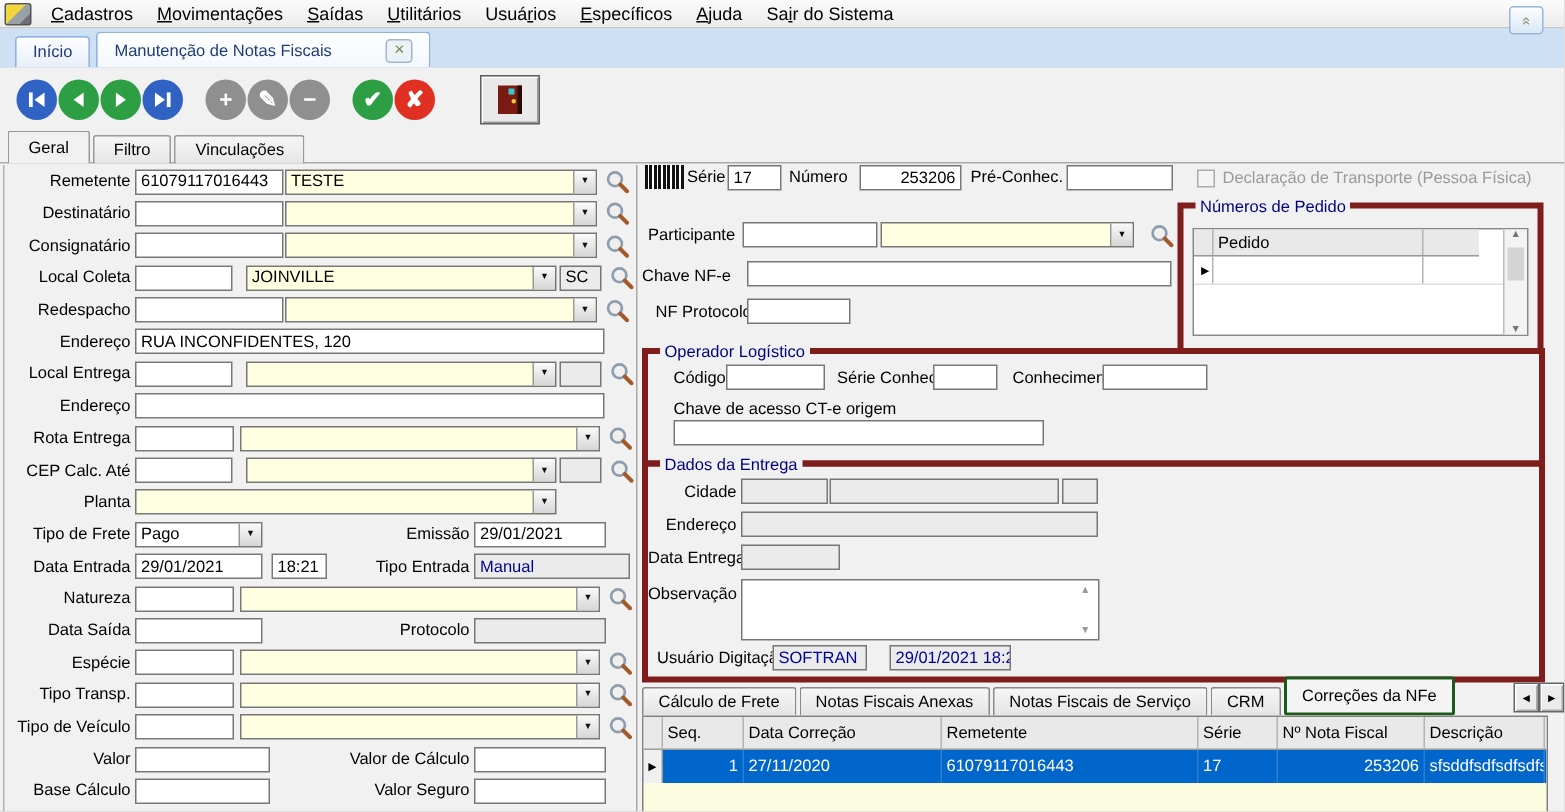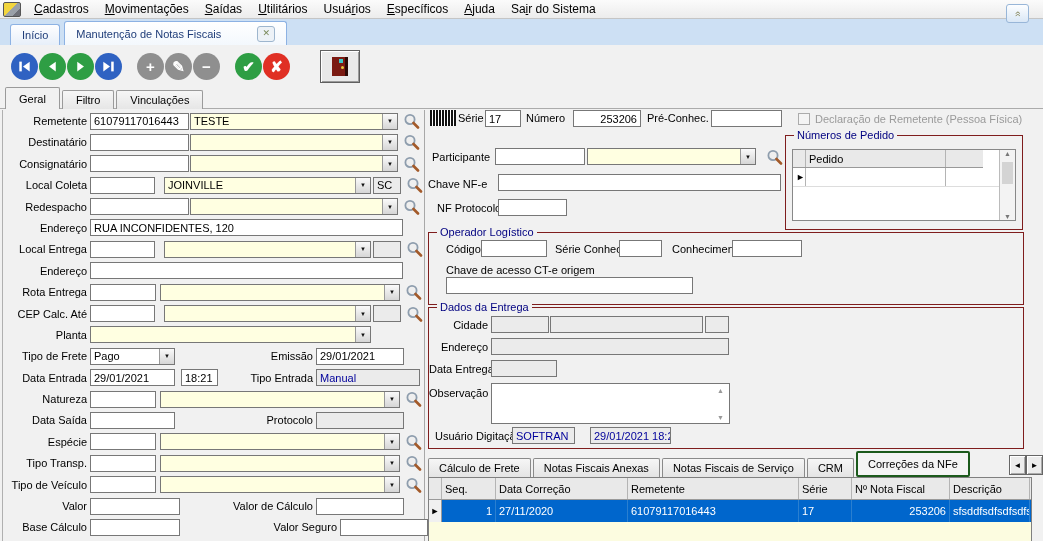--- a/index.html
+++ b/index.html
@@ -59,21 +59,21 @@
   
   .lform{position:absolute;top:112px;left:3px;width:421px;}
   .lf-row{display:flex;align-items:center;height:18px;margin-bottom:3.4px;}
   .lbl{width:84px;text-align:right;padding-right:3px;flex:none;white-space:nowrap;}
   .lbl2{text-align:right;padding-right:3px;flex:none;white-space:nowrap;}
   
   .rpanel{position:absolute;left:425px;top:108px;width:618px;height:433px;}
   .abs{position:absolute;}
   .flbl{position:absolute;white-space:nowrap;}
   .barcode{width:26px;height:16px;background:repeating-linear-gradient(90deg,#111 0 2px,#fff 2px 3px,#111 3px 5px,#fff 5px 6px);}
-  .group{position:absolute;border:1px solid #7f1d1d;}
+  .group{position:absolute;border:4px solid #7f1d1d;}
   .gtitle{position:absolute;top:-7px;left:8px;background:#F1F1F1;padding:0 3px;color:#000080;white-space:nowrap;}
   .chk{width:12px;height:12px;border:1px solid #ABABAB;background:#F4F4F4;box-sizing:border-box;}
   .dislbl{color:#9a9a9a;}
   .scroll{position:absolute;top:0;bottom:0;right:0;width:15px;background:#F3F3F3;border-left:1px solid #bbb;
           display:flex;flex-direction:column;justify-content:space-between;align-items:center;font-size:7px;color:#777;}
   .thumb{width:11px;height:22px;background:#D4D4D4;}
   
   .pgrid{position:absolute;background:#fff;border:1px solid #888;}
   .pg-head{display:flex;border-bottom:1px solid #999;background:#E9E9E9;height:17px;align-items:center;}
   .pg-cell{border-right:1px solid #B4B4B4;height:100%;display:flex;align-items:center;padding-left:3px;box-sizing:border-box;}
@@ -392,35 +392,35 @@
       </div>
       <div class="lf-row">
         <div class="lbl">Valor</div>
         <div class="inp" style="width: 90px;"></div>
         <div class="lbl2" style="width: 133px;">Valor de Cálculo</div>
         <div class="inp" style="width: 88px;"></div>
       </div>
       <div class="lf-row">
         <div class="lbl">Base Cálculo</div>
         <div class="inp" style="width: 90px;"></div>
-        <div class="lbl2" style="width: 133px; padding-left: 24px;">Valor Seguro</div>
+        <div class="lbl2" style="width: 133px;">Valor Seguro</div>
         <div class="inp" style="width: 88px;"></div>
       </div>
     </div>
 
   <div class="rpanel">
     <div class="abs barcode" style="left:5px;top:2px;"></div>
     <div class="flbl" style="left:33px;top:4px;">Série</div>
     <div class="abs inp" style="left:60px;top:2px;width:36px;">17</div>
     <div class="flbl" style="left:101px;top:4px;">Número</div>
     <div class="abs inp right" style="left:148px;top:2px;width:68px;">253206</div>
     <div class="flbl" style="left:222px;top:4px;">Pré-Conhec.</div>
     <div class="abs inp" style="left:286px;top:2px;width:71px;"></div>
     <div class="abs chk" style="left:373px;top:5px;"></div>
-    <div class="flbl dislbl" style="left:390px;top:5px;">Declaração de Remetente (Pessoa Física)</div>
+    <div class="flbl dislbl" style="left:390px;top:5px;">Declaração de Transporte (Pessoa Física)</div>
 
     <div class="group" style="left:360px;top:27px;width:236px;height:93px;background:#F1F1F1;">
       <div class="gtitle">Números de Pedido</div>
       <div class="pgrid" style="left:6px;top:13px;right:6px;bottom:8px;">
         <div class="pg-head" style="margin-right:32px;">
           <div class="pg-cell marker"></div>
           <div class="pg-cell" style="width:140px;">Pedido</div>
         </div>
         <div style="display:flex;height:18px;margin-right:15px;border-bottom:1px solid #ddd;">
           <div class="pg-cell marker">►</div>

